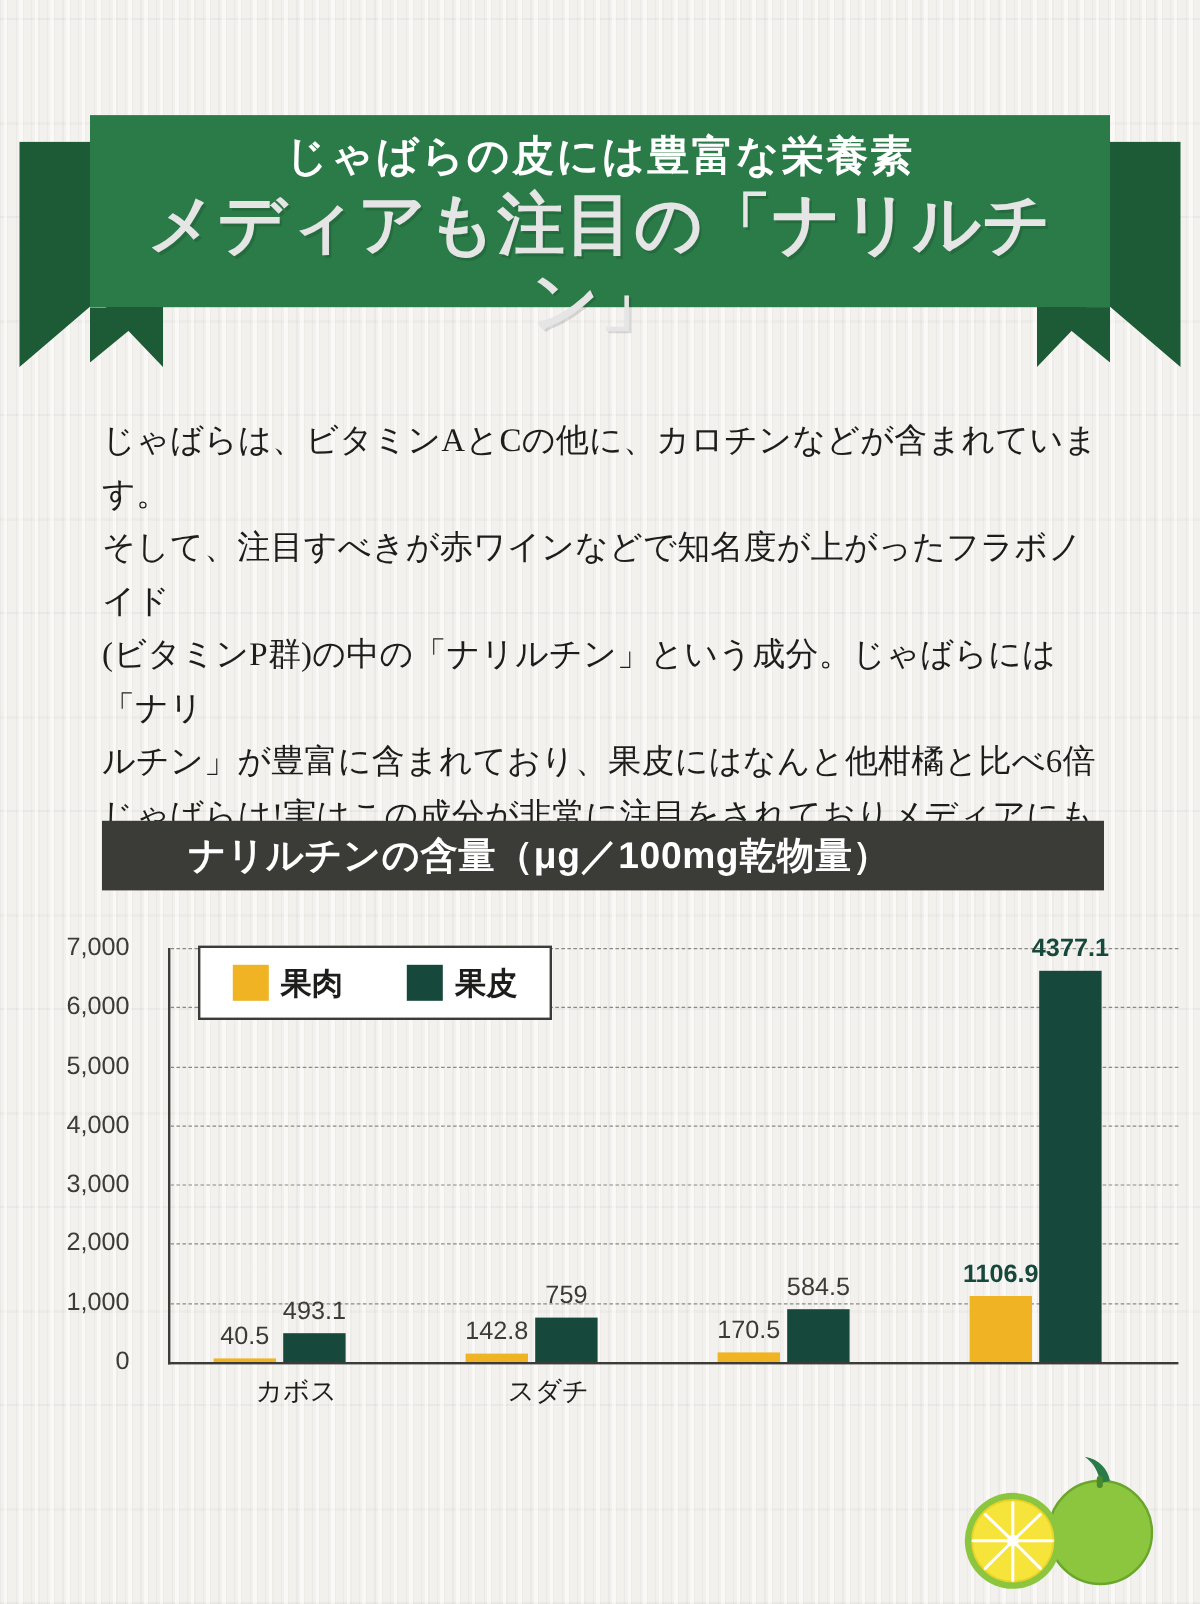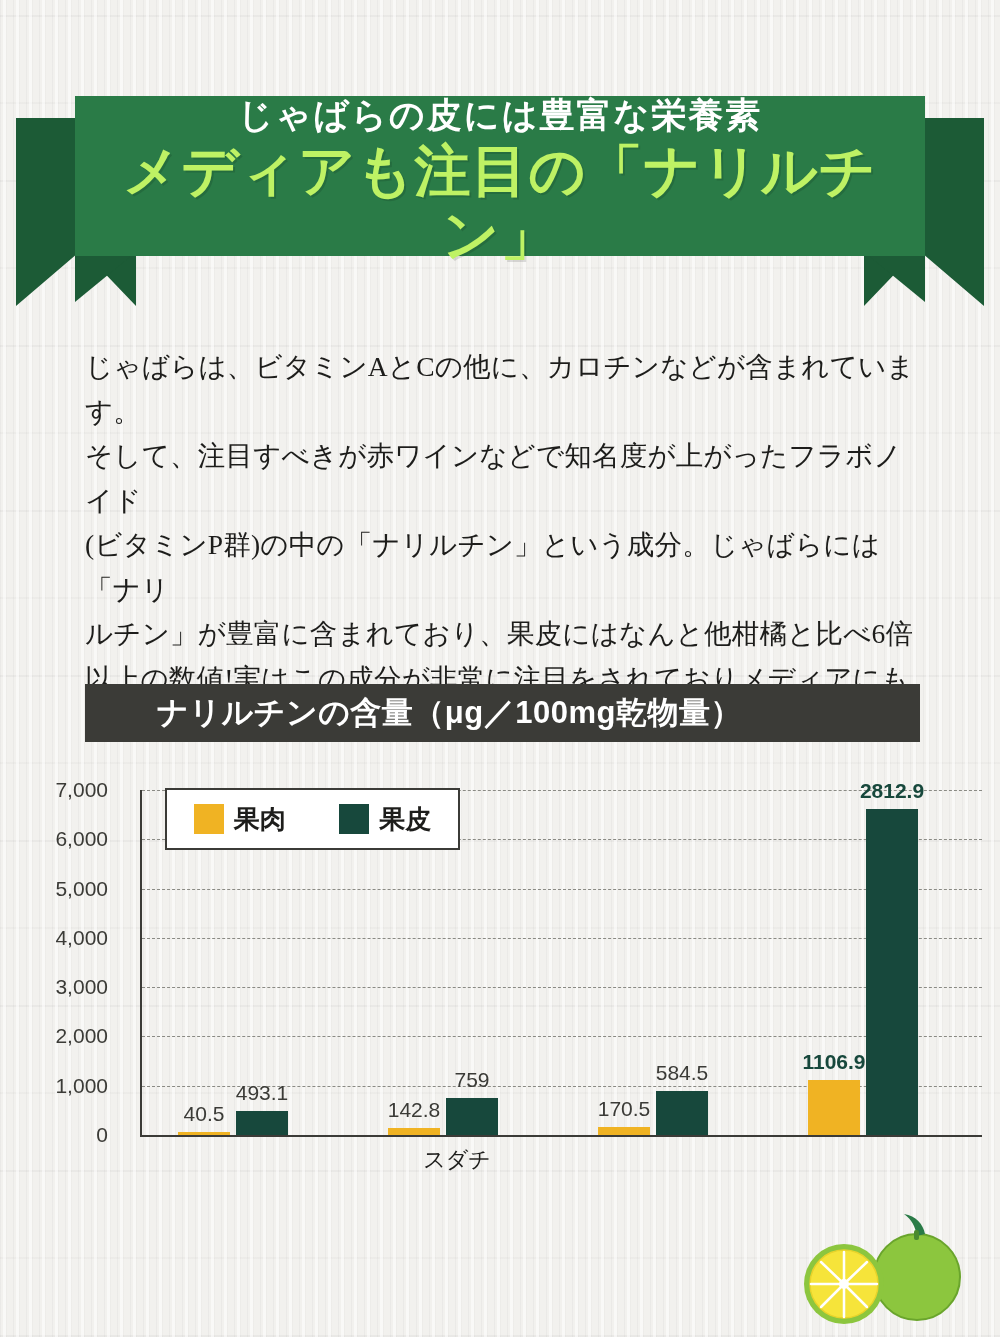--- a/index.html
+++ b/index.html
@@ -60,26 +60,27 @@
     width: 850px;
     height: 160px;
     background: #2a7b47;
     text-align: center;
   }
   .ribbon-sub {
     font-size: 35px;
     font-weight: bold;
     color: #ffffff;
     letter-spacing: 2px;
+    padding-top: 16px;
     line-height: 1.1;
   }
   .ribbon-title {
     font-size: 56px;
     font-weight: bold;
-    color: #bef264;
+    color: #e5e5e5;
     letter-spacing: 1px;
     line-height: 1.15;
     margin-top: 4px;
     text-shadow: 2px 2px 0 rgba(0,0,0,0.12);
   }
   .ribbon-notch-l, .ribbon-notch-r {
     position: absolute;
     top: 160px;
     width: 56px;
     height: 46px;
@@ -223,21 +224,21 @@
   </div>
   <div class="ribbon-notch-l"></div>
   <div class="ribbon-notch-r"></div>
 </div>
 
 <div class="copy">
   <p>じゃばらは、ビタミンAとCの他に、カロチンなどが含まれています。</p>
   <p>そして、注目すべきが赤ワインなどで知名度が上がったフラボノイド</p>
   <p>(ビタミンP群)の中の「ナリルチン」という成分。じゃばらには「ナリ</p>
   <p>ルチン」が豊富に含まれており、果皮にはなんと他柑橘と比べ6倍</p>
-  <p>以上の数値!実はこの成分が非常に注目をされておりメディアにも</p>
+  <p>じゃばらは!実はこの成分が非常に注目をされておりメディアにも</p>
   <p>度々取り上げられているのです。</p>
 </div>
 
 <div class="chart-header">ナリルチンの含量（μg／100mg乾物量）</div>
 
 <div class="chart-area">
   <div class="plot" id="plot">
       <div class="ytick" style="top: 345px;">0</div>
       <div class="gridline" style="top: 295.714px;"></div>
       <div class="ytick" style="top: 295.714px;">1,000</div>
@@ -250,33 +251,34 @@
       <div class="gridline" style="top: 98.5714px;"></div>
       <div class="ytick" style="top: 98.5714px;">5,000</div>
       <div class="gridline" style="top: 49.2857px;"></div>
       <div class="ytick" style="top: 49.2857px;">6,000</div>
       <div class="gridline" style="top: 0px;"></div>
       <div class="ytick" style="top: 0px;">7,000</div>
       <div class="bar pulp" style="left: 36px; width: 52px; height: 3px;"></div>
       <div class="bar-label" style="left: 14px; width: 96px; bottom: 9px;">40.5</div>
       <div class="bar peel" style="left: 94px; width: 52px; height: 24.3028px;"></div>
       <div class="bar-label" style="left: 72px; width: 96px; bottom: 30.3028px;">493.1</div>
+      <div class="cat-label" style="left: 0px; width: 210px; top: 355px;">カボス</div>
       <div class="bar pulp" style="left: 246px; width: 52px; height: 7.038px;"></div>
       <div class="bar-label" style="left: 224px; width: 96px; bottom: 13.038px;">142.8</div>
       <div class="bar peel" style="left: 304px; width: 52px; height: 37.4079px;"></div>
       <div class="bar-label" style="left: 282px; width: 96px; bottom: 43.4079px; text-align: center;">759</div>
       <div class="cat-label" style="left: 210px; width: 210px; top: 355px;">スダチ</div>
       <div class="bar pulp" style="left: 456px; width: 52px; height: 8.40321px;"></div>
       <div class="bar-label" style="left: 434px; width: 96px; bottom: 14.4032px;">170.5</div>
       <div class="bar peel" style="left: 514px; width: 52px; height: 43.8347px;"></div>
       <div class="bar-label" style="left: 492px; width: 96px; bottom: 49.8347px;">584.5</div>
       <div class="bar pulp" style="left: 666px; width: 52px; height: 54.5544px;"></div>
       <div class="bar-label highlight" style="left: 644px; width: 96px; bottom: 60.5544px; margin-top: 28px;">1106.9</div>
       <div class="bar peel" style="left: 724px; width: 52px; height: 325.562px;"></div>
-      <div class="bar-label highlight" style="left: 702px; width: 96px; bottom: 331.562px;">2812.9</div>
+      <div class="bar-label highlight" style="left: 702px; width: 96px; bottom: 331.562px;">4377.1</div>
     </div>
   <div class="legend">
     <div class="legend-item">
       <span class="legend-swatch pulp"></span>
       <span class="legend-text">果肉</span>
     </div>
     <div class="legend-item">
       <span class="legend-swatch peel"></span>
       <span class="legend-text">果皮</span>
     </div>

